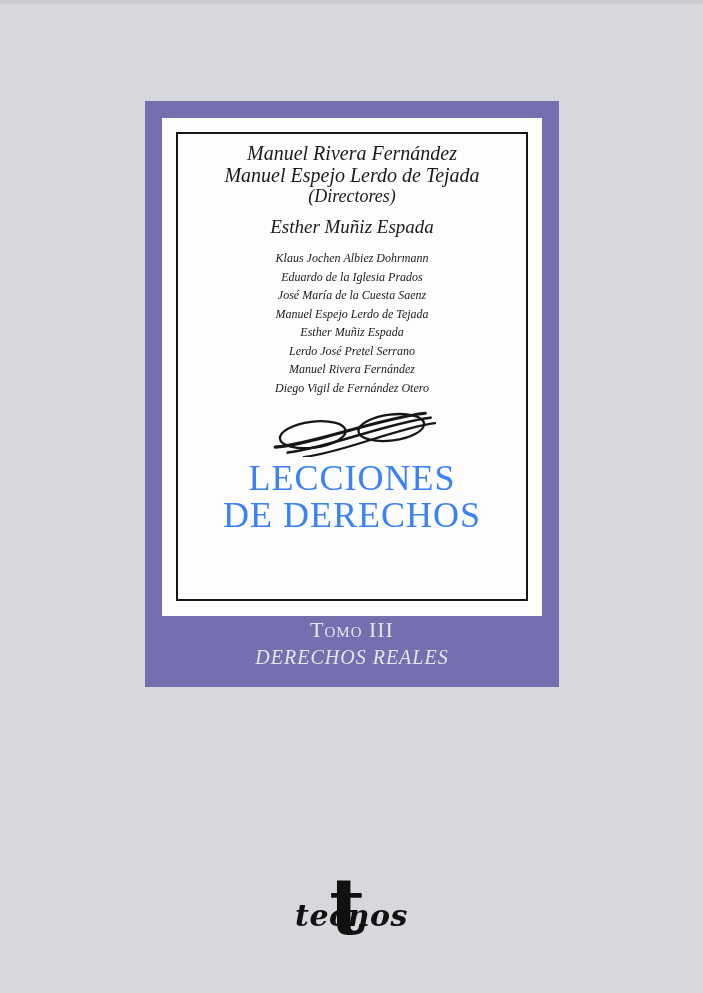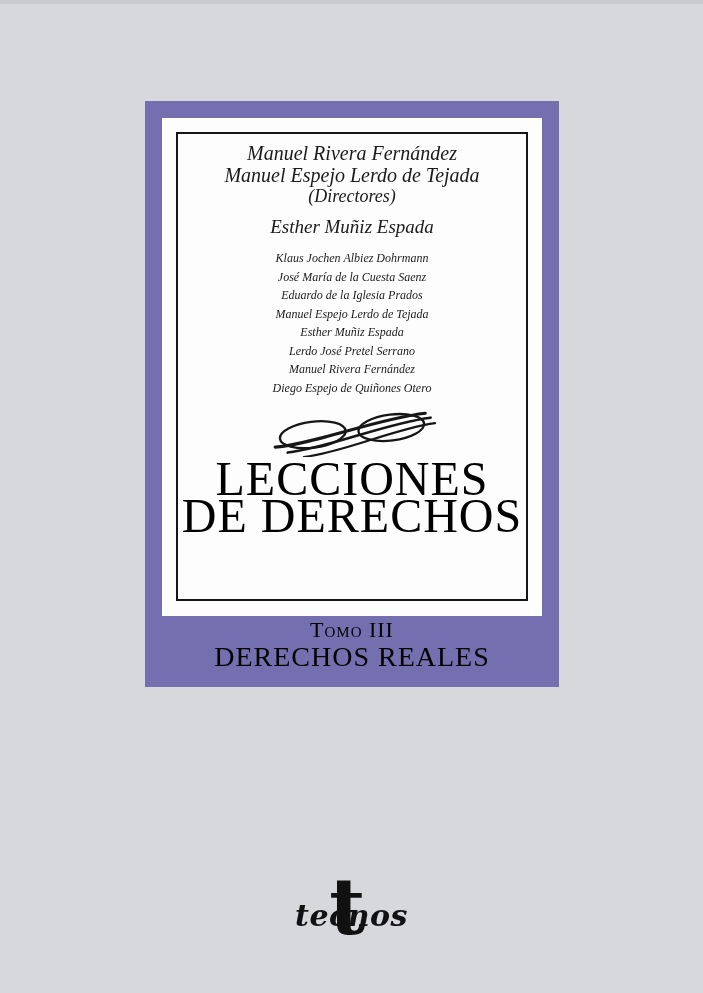--- a/index.html
+++ b/index.html
@@ -63,45 +63,46 @@
     line-height: 18.5px;
   }
   .flourish {
     margin-top: 10px;
     height: 50px;
   }
   .flourish svg { display: inline-block; }
   .title {
     margin-top: 3px;
     font-weight: normal;
-    font-size: 48px;
+    font-size: 36px;
     line-height: 37px;
     letter-spacing: 1px;
-    color: #000000;
+    color: #3b82f6;
   }
   .title span { display: block; }
   .strip {
     position: absolute;
     left: 0;
     right: 0;
     top: 517px;
     text-align: center;
-    color: #000000;
+    color: #e5e5e5;
   }
   .volume {
     font-variant: small-caps;
     font-size: 22px;
     line-height: 24px;
     letter-spacing: 1px;
   }
   .subtitle {
     margin-top: 3px;
-    font-size: 28px;
+    font-size: 20px;
     line-height: 24px;
     letter-spacing: 1px;
+    font-style: italic;
   }
   .tecnos-logo {
     position: absolute;
     left: 50%;
     top: 872px;
     transform: translateX(-50%);
     width: 220px;
     height: 84px;
   }
   .logo-t {
@@ -144,27 +145,27 @@
           <div>Manuel Espejo Lerdo de Tejada</div>
           <div class="role">(Directores)</div>
         </div>
 
         <div class="coordinator">
           <div>Esther Muñiz Espada</div>
         </div>
 
         <div class="contributors">
           <div>Klaus Jochen Albiez Dohrmann</div>
+          <div>Eduardo de la Iglesia Prados</div>
           <div>José María de la Cuesta Saenz</div>
-          <div>Eduardo de la Iglesia Prados</div>
           <div>Manuel Espejo Lerdo de Tejada</div>
           <div>Esther Muñiz Espada</div>
           <div>Lerdo José Pretel Serrano</div>
           <div>Manuel Rivera Fernández</div>
-          <div>Diego Espejo de Quiñones Otero</div>
+          <div>Diego Vigil de Fernández Otero</div>
         </div>
 
         <div class="flourish">
           <svg width="192" height="50" viewBox="0 0 200 56" aria-hidden="true">
             <g fill="none" stroke="#161616">
               <ellipse cx="56" cy="31" rx="37" ry="14.5" transform="rotate(-7 56 31)" stroke-width="2.6"></ellipse>
               <ellipse cx="144" cy="23" rx="37" ry="14.5" transform="rotate(-7 144 23)" stroke-width="2.6"></ellipse>
               <path d="M14 45 C60 41 128 13 182 7" stroke-width="3.6" stroke-linecap="round"></path>
               <path d="M28 51 C74 46 138 18 188 12" stroke-width="3" stroke-linecap="round"></path>
               <path d="M46 56 C90 51 148 24 193 18" stroke-width="2.4" stroke-linecap="round"></path>

